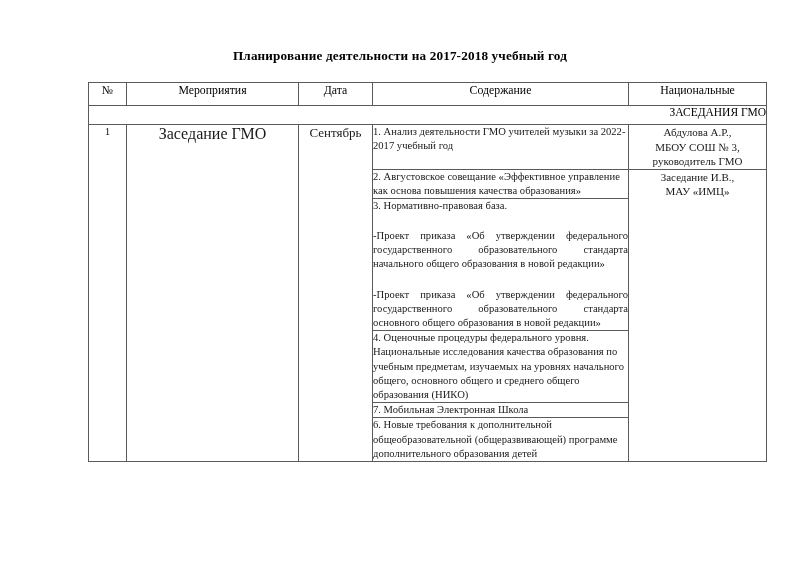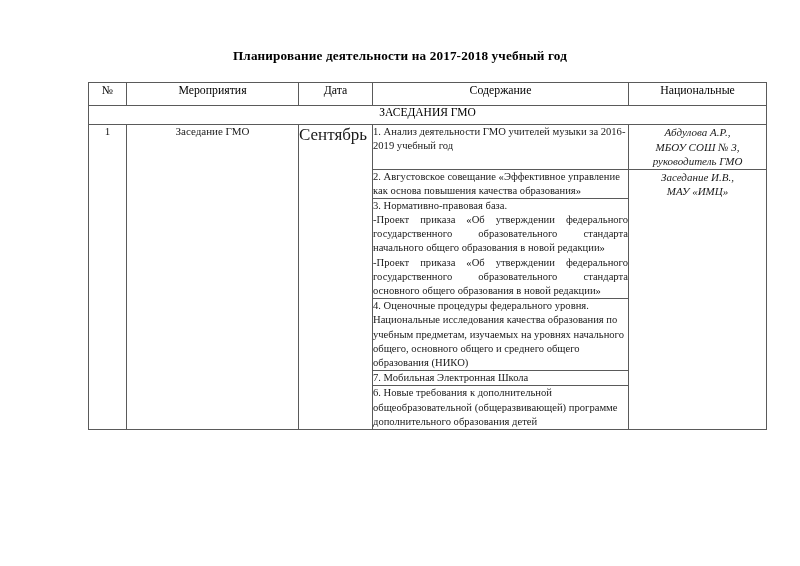--- a/index.html
+++ b/index.html
@@ -62,67 +62,68 @@
     text-align: center;
     vertical-align: middle;
     font-family: "Liberation Serif", "DejaVu Serif", serif;
     font-weight: bold;
     font-size: 11.8px;
     height: 22px;
     padding: 2px 3px;
     color: #000;
   }
   td.section-cell {
-    text-align: center;
+    text-align: right;
     vertical-align: middle;
     font-family: "Liberation Serif", "DejaVu Serif", serif;
     font-weight: bold;
     font-size: 11.5px;
     height: 18px;
     padding: 1px 3px;
     color: #000;
   }
   td.num-cell {
     text-align: center;
     vertical-align: top;
     padding: 4px 2px 0 2px;
     font-size: 11px;
   }
   td.event-cell {
     text-align: center;
     vertical-align: top;
     padding: 4px 4px 0 4px;
-    font-size: 11px;
+    font-size: 16px;
   }
   td.date-cell {
+    text-align: center;
     vertical-align: top;
     padding: 4px 3px 0 3px;
-    font-size: 17px;
+    font-size: 13px;
   }
   td.content-cell {
     text-align: left;
     vertical-align: top;
     padding: 2px 5px 3px 5px;
     font-size: 10.6px;
     line-height: 1.34;
   }
   td.content-cell.justify {
     text-align: justify;
     text-justify: inter-word;
   }
   td.resp-cell {
     text-align: center;
     vertical-align: top;
     padding: 3px 4px 2px 4px;
     font-size: 11px;
     line-height: 1.32;
   }
-  .resp-line { display: block; font-style: italic; }
+  .resp-line { display: block; }
   .ctext { display: block; }
-  .ctext + .ctext { margin-top: 0; }
+  .ctext + .ctext { margin-top: 16px; }
 </style>
 </head>
 <body>
 
 <div class="page">
 
   <div class="doc-title">Планирование деятельности на 2017-2018 учебный год</div>
 
   <div class="table-wrap">
     <table class="plan">
@@ -146,21 +147,21 @@
 
       <tbody>
         <tr>
           <td class="section-cell" colspan="5">ЗАСЕДАНИЯ ГМО</td>
         </tr>
 
         <tr>
           <td class="num-cell" rowspan="6">1</td>
           <td class="event-cell" rowspan="6">Заседание ГМО</td>
           <td class="date-cell" rowspan="6">Сентябрь</td>
-          <td class="content-cell">1. Анализ деятельности ГМО учителей музыки за 2016-2019 учебный год</td>
+          <td class="content-cell">1. Анализ деятельности ГМО учителей музыки за 2022-2017 учебный год</td>
           <td class="resp-cell">
             <span class="resp-line">Абдулова А.Р.,</span>
             <span class="resp-line">МБОУ СОШ № 3,</span>
             <span class="resp-line">руководитель ГМО</span>
           </td>
         </tr>
 
         <tr>
           <td class="content-cell">2. Августовское совещание «Эффективное управление как основа повышения качества образования»</td>
           <td class="resp-cell" rowspan="5">

